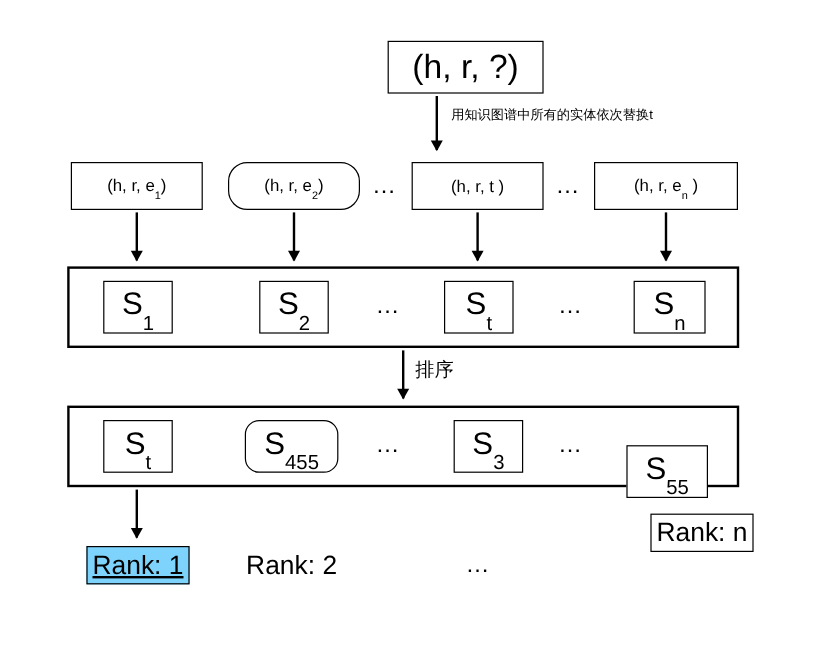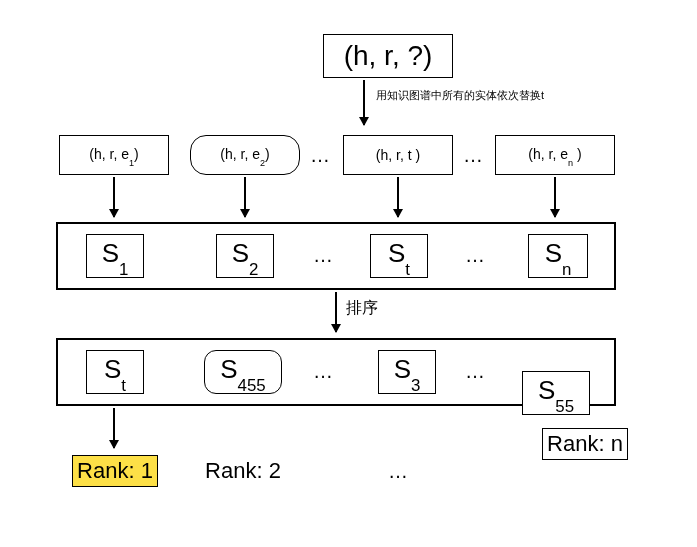--- a/index.html
+++ b/index.html
@@ -56,21 +56,21 @@
     letter-spacing: 2px;
   }
   .rank-box {
     position: absolute;
     border: 1px solid #000;
     display: flex;
     align-items: center;
     justify-content: center;
     font-size: 22px;
   }
-  .rank-hl { background: #fde047; }
+  .rank-hl { background: #7dd3fc; text-decoration: underline; }
   .query { font-size: 28px; padding: 4px 14px; }
   .triple { font-size: 14px; padding: 2px 8px; }
   .score { font-size: 26px; padding: 2px 28px; }
   .note { font-size: 11px; }
   .step { font-size: 16px; }
 </style>
 </head>
 <body>
 
 <div class="box query" style="left:299px; top:34px; width:130px; height:44px;margin-left:24px;">

